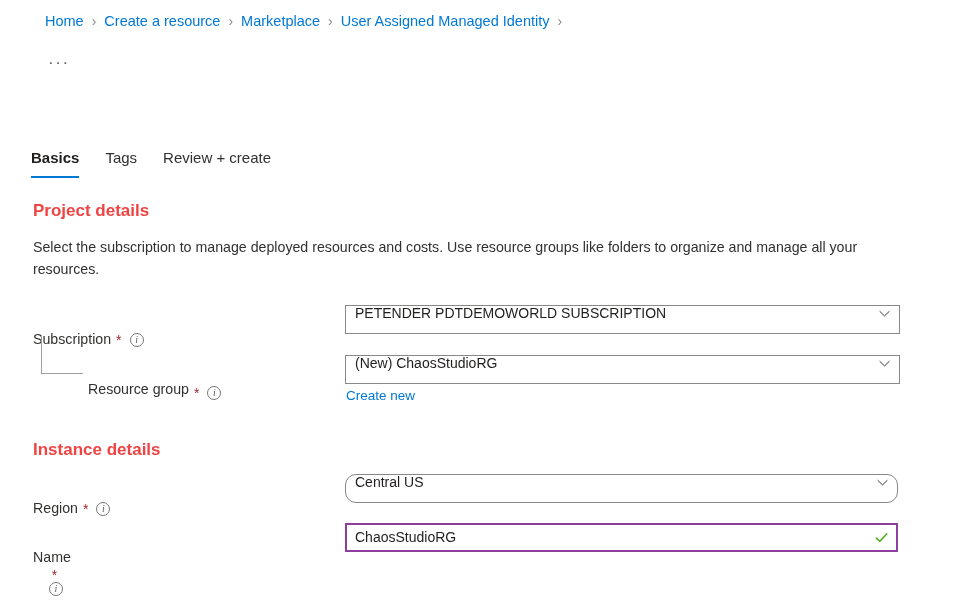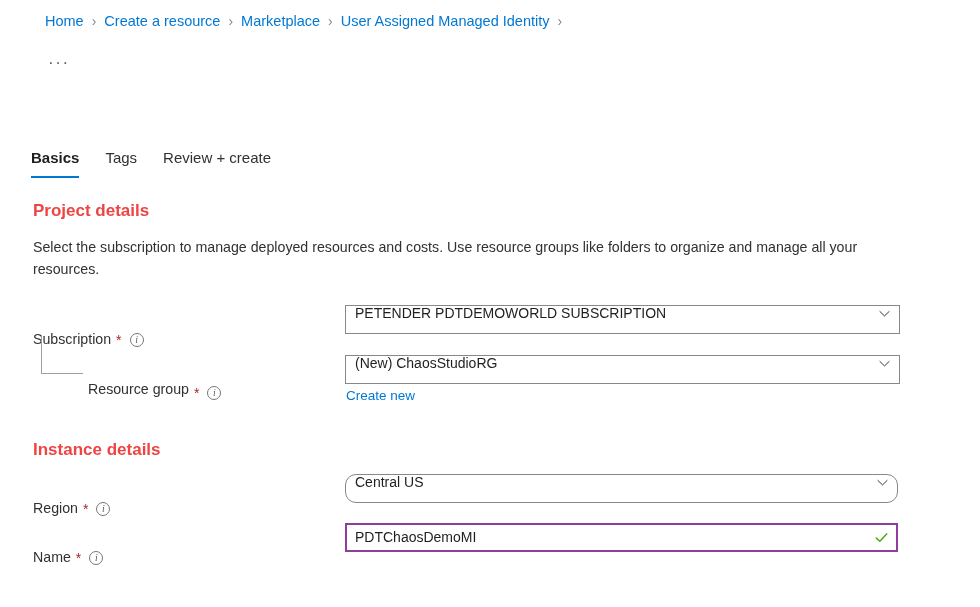--- a/index.html
+++ b/index.html
@@ -279,25 +279,25 @@
     <span class="req-star">*</span>
     <span class="info-icon">i</span>
   </div>
   <div class="control" style="left:345px; top:474px; width:553px;border-radius:11px;">
     <span class="val">Central US</span>
     <svg class="chevron" viewBox="0 0 16 16">
       <path d="M2 5.2 L8 11 L14 5.2" fill="none" stroke="currentColor" stroke-width="1.2"></path>
     </svg>
   </div>
 
-  <div class="field-label" style="left:33px; top:528px;">
+  <div class="field-label" style="left:33px; top:528px;flex-direction:column;">
     <span>Name</span>
     <span class="req-star">*</span>
     <span class="info-icon">i</span>
   </div>
   <div class="control focused" style="left:345px; top:523px; width:553px;">
-    <span class="val">PDTChaosDemoMI</span>
+    <span class="val">ChaosStudioRG</span>
     <svg class="checkmark" viewBox="0 0 16 16">
       <path d="M2.5 8.6 L6.2 12 L13.5 4.2" fill="none" stroke="currentColor" stroke-width="1.7" stroke-linecap="round" stroke-linejoin="round"></path>
     </svg>
   </div>
 
 </div>
 
 </body></html>

